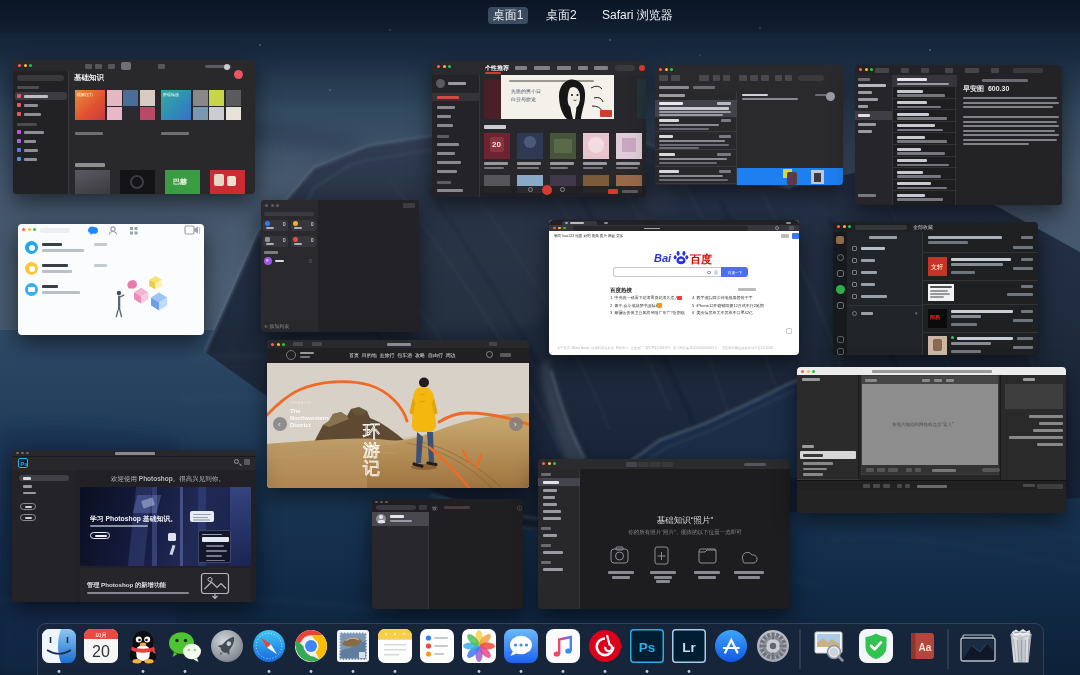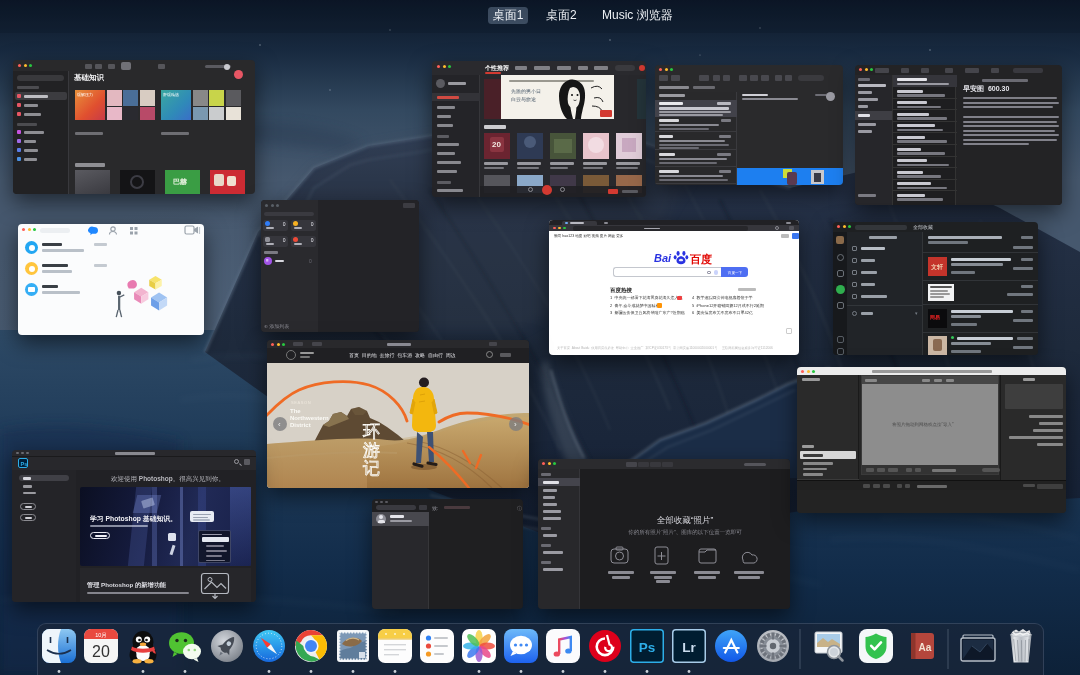--- a/index.html
+++ b/index.html
@@ -104,21 +104,21 @@
         <circle cx="80" cy="150" r=".7"></circle>
         <circle cx="330" cy="90" r=".7"></circle>
         <circle cx="700" cy="55" r=".6"></circle>
 </g>
 <rect width="1080" height="33" fill="rgba(8,16,30,.22)"></rect>
 </svg>
 
 <div id="topbar" style="position:absolute;top:0;left:16px;width:1080px;height:32px;color:#eef1f5;font-size:12px;margin-left:24px;">
 <div style="position:absolute;left:448px;top:7px;width:40px;height:17px;background:rgba(150,170,195,.34);border-radius:3.5px;text-align:center;line-height:17px;">桌面1</div>
 <div style="position:absolute;left:506px;top:7px;line-height:17px;">桌面2</div>
-<div style="position:absolute;left:562px;top:7px;line-height:17px;">Music 浏览器</div>
+<div style="position:absolute;left:562px;top:7px;line-height:17px;">Safari 浏览器</div>
 <div style="position:absolute;left:1049px;top:4px;font-size:19px;font-weight:300;color:#fff;">+</div>
 </div>
 
 <div class="win" id="w-music" style="left:13px;top:60px;width:242px;height:134px;background:#29292b;">
  <div class="tl tld" style="left:5px;top:4px;">
         <i class="r"></i>
         <i class="y"></i>
         <i class="g"></i>
       </div>
  <div class="bar" style="left:72px;top:4px;width:7px;height:5px;background:#55555a;"></div>
@@ -882,21 +882,21 @@
   <div class="bar" style="left:5px;top:41px;width:18px;height:3px;background:#9a9aa2;"></div>
   <div class="bar" style="left:5px;top:48px;width:18px;height:3px;background:#9a9aa2;"></div>
   <div class="bar" style="left:3px;top:58px;width:10px;height:2.5px;background:#6a6a72;"></div>
   <div class="bar" style="left:5px;top:65px;width:14px;height:3px;background:#9a9aa2;"></div>
   <div class="bar" style="left:3px;top:75px;width:10px;height:2.5px;background:#6a6a72;"></div>
   <div class="bar" style="left:5px;top:82px;width:20px;height:3px;background:#9a9aa2;"></div>
   <div class="bar" style="left:3px;top:92px;width:10px;height:2.5px;background:#6a6a72;"></div>
   <div class="bar" style="left:5px;top:99px;width:20px;height:3px;background:#9a9aa2;"></div>
  </div>
  <div class="abs" style="left:42px;top:10px;width:210px;height:140px;background:#1d1d1f;">
-  <div class="abs" style="left:0;top:46px;width:210px;height:10px;text-align:center;font-size:8.5px;color:#d8d8de;">全部收藏“照片”</div>
+  <div class="abs" style="left:0;top:46px;width:210px;height:10px;text-align:center;font-size:8.5px;color:#d8d8de;">基础知识“照片”</div>
   <div class="abs" style="left:0;top:60px;width:210px;height:8px;text-align:center;font-size:5.5px;color:#8a8a92;">你的所有照片“照片”、图库的以下位置一览即可</div>
   <svg class="abs" style="left:30px;top:77px;" width="151" height="22" viewBox="0 0 151 22">
    <g stroke="#8e8e96" stroke-width="1" fill="none">
     <rect x="1" y="3" width="17" height="14" rx="3"></rect>
             <circle cx="9.5" cy="10" r="4"></circle>
             <rect x="6" y="1" width="7" height="3" rx="1"></rect>
     <rect x="45" y="1" width="13" height="17" rx="2"></rect>
             <path d="M51.5,6 v8 M47.5,10 h8"></path>
     <rect x="89" y="3" width="17" height="14" rx="2"></rect>
             <path d="M89,6 h6 l2,-2 h9"></path>

